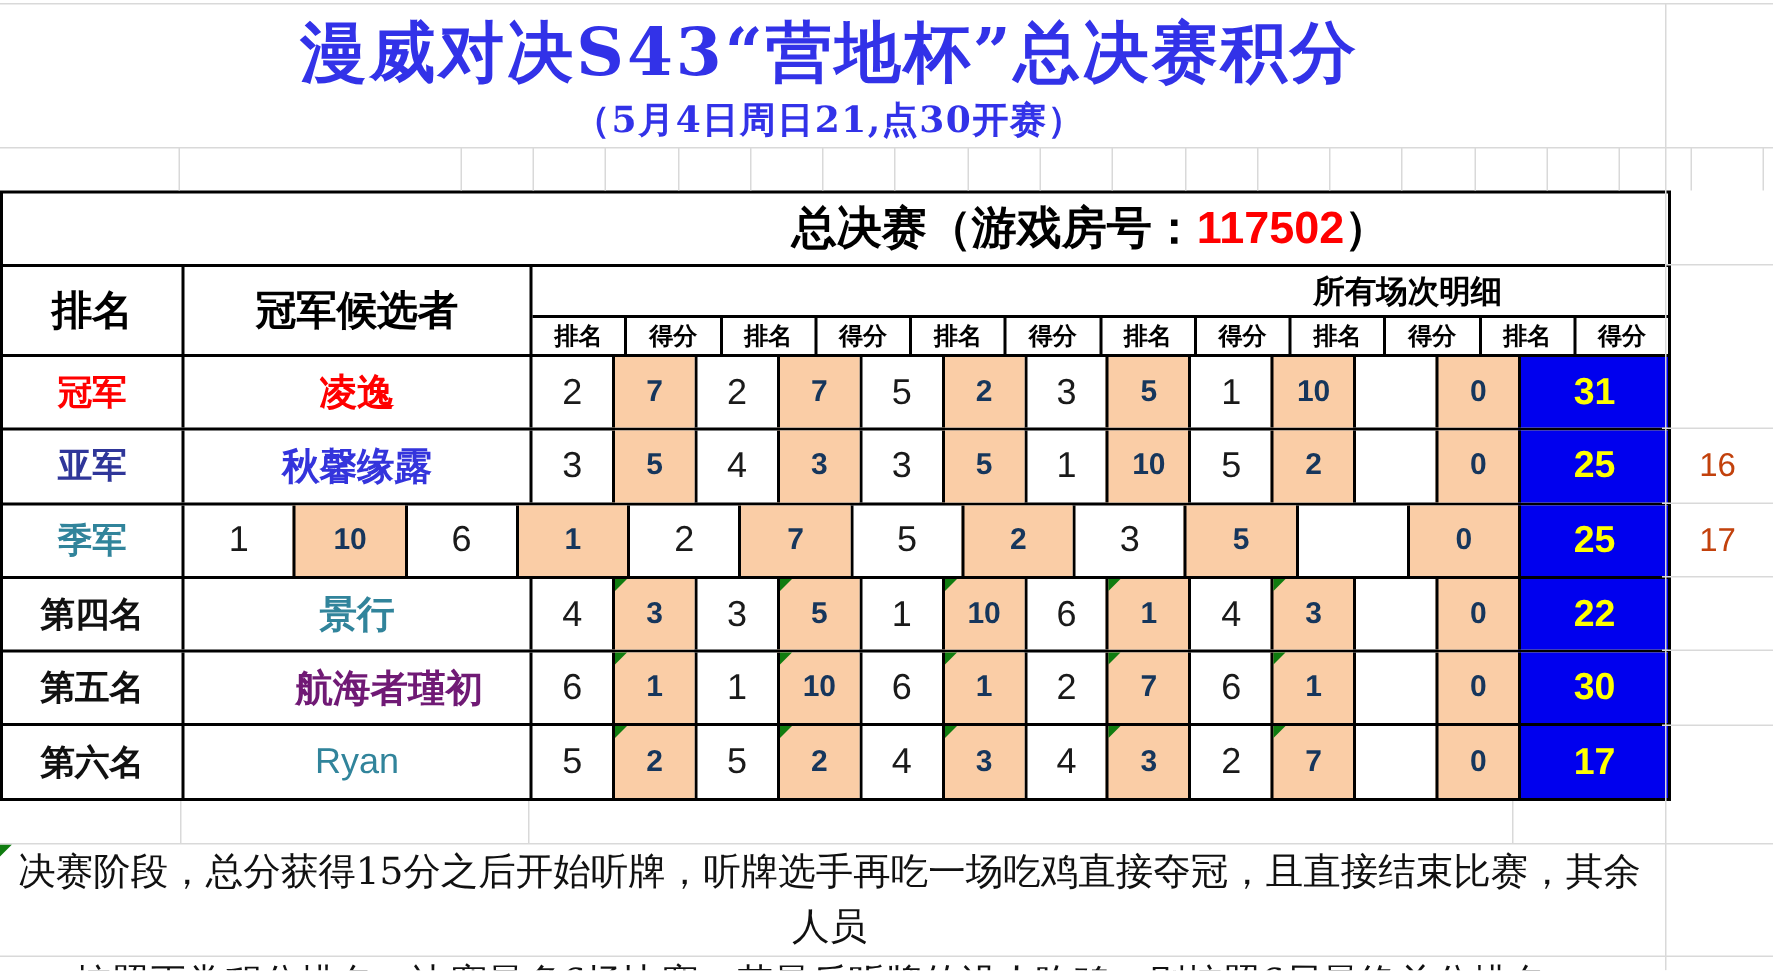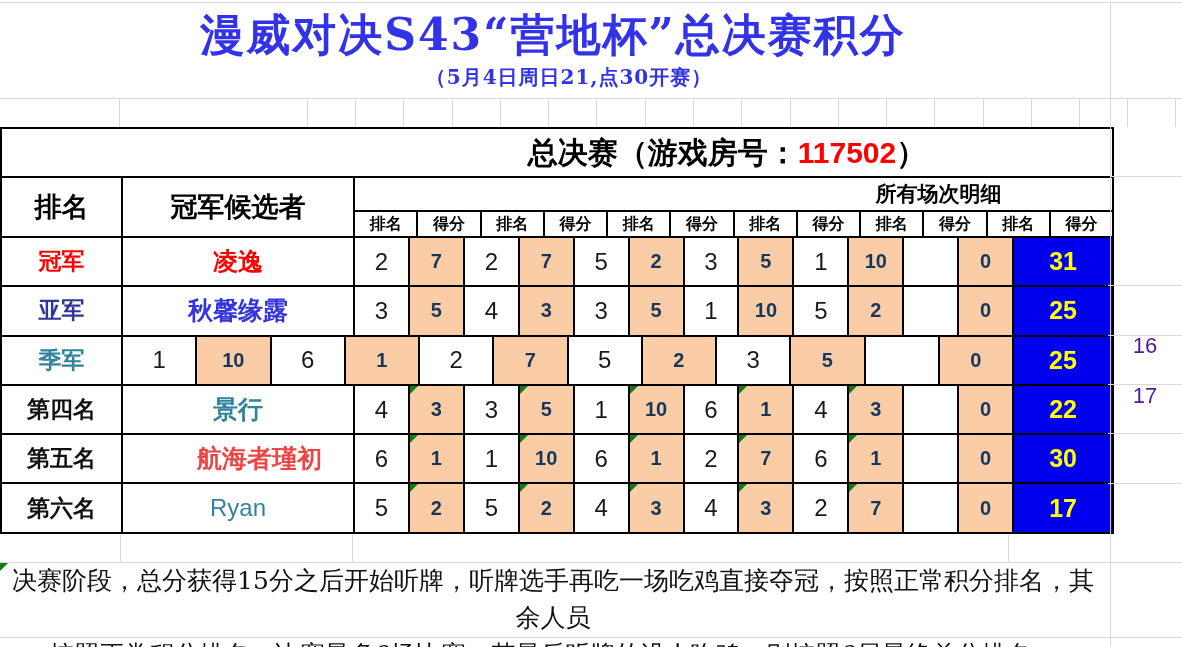--- a/index.html
+++ b/index.html
@@ -5,21 +5,21 @@
   html,body{margin:0;padding:0;background:#fff;}
   #stage{position:relative;width:1182px;height:647px;background:#fff;overflow:hidden;
          font-family:"DejaVu Serif",serif;}
   .gl{position:absolute;background:var(--gridline);}
   .gl.h{height:1px;} .gl.v{width:1px;}
 
   
   .title{position:absolute;left:0;top:6px;width:1106px;text-align:center;
          font-size:44px;font-weight:bold;color:var(--title-blue);letter-spacing:2px;}
   .subtitle{position:absolute;left:0;top:64px;width:1106px;text-align:center;
-         font-size:20px;font-weight:bold;color:var(--title-blue);letter-spacing:1px;margin-left:16px;}
+         font-size:24px;font-weight:bold;color:var(--title-blue);letter-spacing:1px;}
 
   
   .tbl{position:absolute;left:0;top:127px;width:1110px;border:2px solid var(--border);background:#fff;}
   .tbl *{box-sizing:border-box;}
   .roomrow{position:relative;height:47px;}
   .roomtext{position:absolute;left:340px;right:0;top:0;height:47px;line-height:47px;
             text-align:center;font-size:30px;font-weight:600;color:#000;}
   .roomtext .red{color:var(--red);font-family:"Liberation Sans",sans-serif;font-weight:bold;}
 
   .hdr{display:flex;border-top:2px solid var(--border);height:60px;}
@@ -46,21 +46,21 @@
   .c-name.sans{font-family:"Liberation Sans",sans-serif;font-weight:400;font-size:24px;}
   .gc{flex:1;font-family:"Liberation Sans",sans-serif;}
   .grank{font-size:24px;color:#1a1a1a;}
   .gscore{background:var(--peach);font-size:20px;font-weight:bold;color:var(--score-navy);position:relative;}
   .c-total{width:100px;background:var(--total-bg);color:var(--total-text);
            font-family:"Liberation Sans",sans-serif;font-size:25px;font-weight:bold;}
   .gtri{position:absolute;top:0;left:0;width:0;height:0;
         border-top:8px solid var(--triangle-green);border-right:8px solid transparent;}
 
   .extra{position:absolute;left:1108px;width:74px;height:49.3px;line-height:49.3px;
-         text-align:center;font-family:"Liberation Sans",sans-serif;font-size:22px;color:#4c1d95;margin-top:36px;}
+         text-align:center;font-family:"Liberation Sans",sans-serif;font-size:22px;color:#c2410c;}
 
   .note{position:absolute;left:0;top:562px;width:1106px;text-align:center;
         font-size:25px;line-height:37px;color:var(--note-black);font-weight:500;}
   .note .gtri{top:1px;}
 </style>
 </head>
 <body>
 
 <div id="stage">
 
@@ -159,21 +159,21 @@
           <div class="cell gc grank cellb">6</div>
           <div class="cell gc gscore cellb">1<span class="gtri"></span></div>
           <div class="cell gc grank cellb">4</div>
           <div class="cell gc gscore cellb">3<span class="gtri"></span></div>
           <div class="cell gc grank cellb"></div>
           <div class="cell gc gscore cellb">0</div>
           <div class="cell c-total cellb">22</div>
         </div>
         <div class="drow">
           <div class="cell c-rank" style="color: rgb(17, 17, 17);">第五名</div>
-          <div class="cell c-name cellb" style="color: #ef4444; padding-left: 43px;">航海者瑾初</div>
+          <div class="cell c-name cellb" style="color: #701a75; padding-left: 43px;">航海者瑾初</div>
           <div class="cell gc grank cellb">6</div>
           <div class="cell gc gscore cellb">1<span class="gtri"></span></div>
           <div class="cell gc grank cellb">1</div>
           <div class="cell gc gscore cellb">10<span class="gtri"></span></div>
           <div class="cell gc grank cellb">6</div>
           <div class="cell gc gscore cellb">1<span class="gtri"></span></div>
           <div class="cell gc grank cellb">2</div>
           <div class="cell gc gscore cellb">7<span class="gtri"></span></div>
           <div class="cell gc grank cellb">6</div>
           <div class="cell gc gscore cellb">1<span class="gtri"></span></div>
@@ -196,21 +196,21 @@
           <div class="cell gc gscore cellb">7<span class="gtri"></span></div>
           <div class="cell gc grank cellb"></div>
           <div class="cell gc gscore cellb">0</div>
           <div class="cell c-total cellb">17</div>
         </div>
       </div>
   </div>
 
   <div class="note">
     <span class="gtri"></span>
-    <div>决赛阶段，总分获得15分之后开始听牌，听牌选手再吃一场吃鸡直接夺冠，按照正常积分排名，其余人员</div>
+    <div>决赛阶段，总分获得15分之后开始听牌，听牌选手再吃一场吃鸡直接夺冠，且直接结束比赛，其余人员</div>
     <div>按照正常积分排名。决赛最多6场比赛，若最后听牌的没人吃鸡，则按照6局最终总分排名。</div>
   </div>
 
 <div class="extra" style="top: 285.3px;">16</div>
     <div class="extra" style="top: 334.6px;">17</div>
     <div class="gl h" style="top: 2px; left: 0px; width: 1182px;"></div>
     <div class="gl h" style="top: 98px; left: 0px; width: 1182px;"></div>
     <div class="gl h" style="top: 562px; left: 0px; width: 1182px;"></div>
     <div class="gl h" style="top: 637px; left: 0px; width: 1182px;"></div>
     <div class="gl h" style="top: 176px; left: 1110px; width: 72px;"></div>

